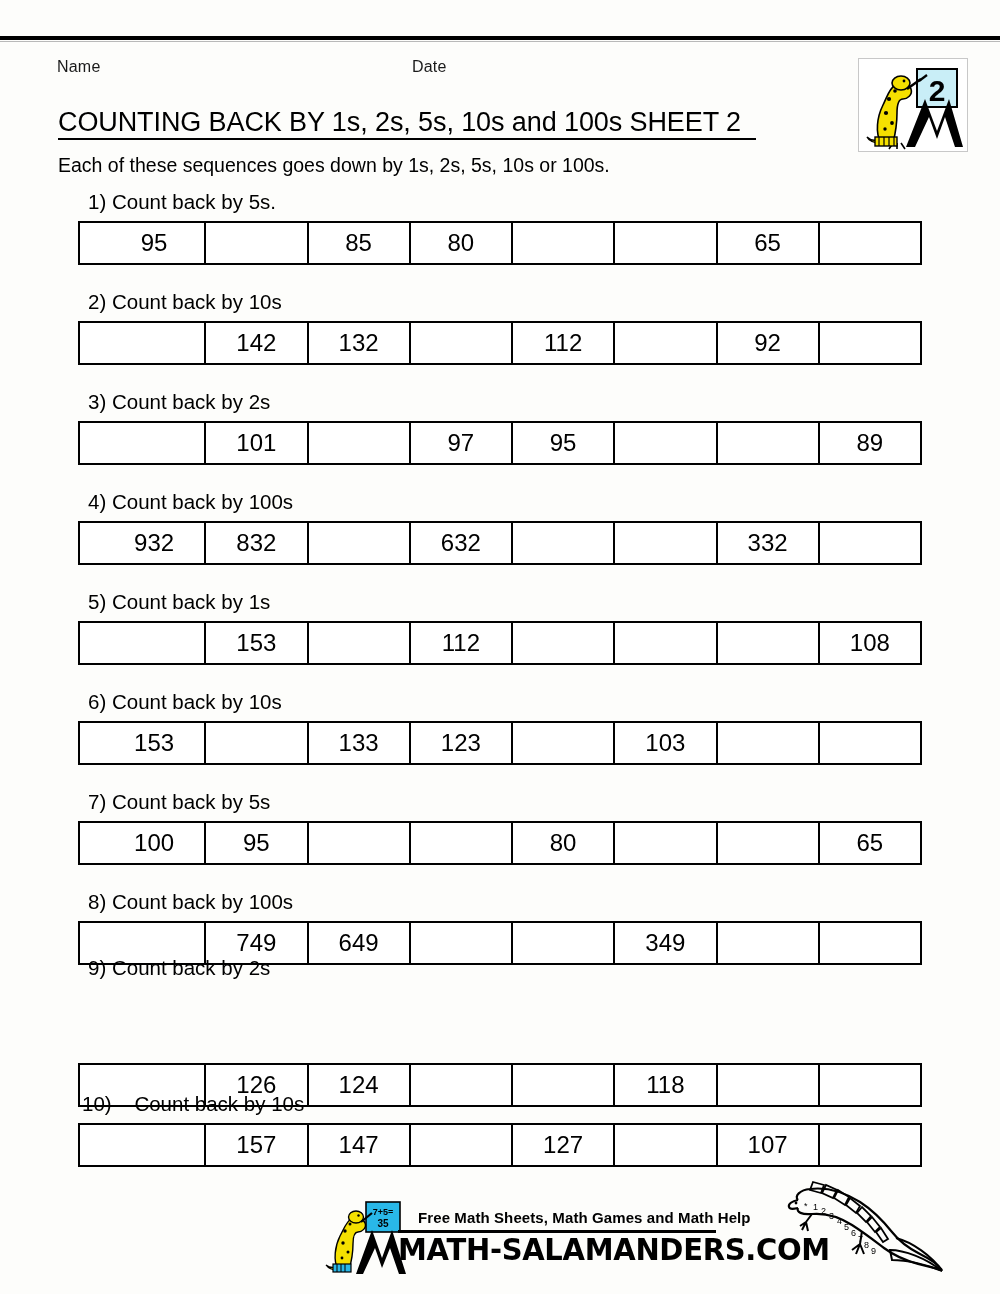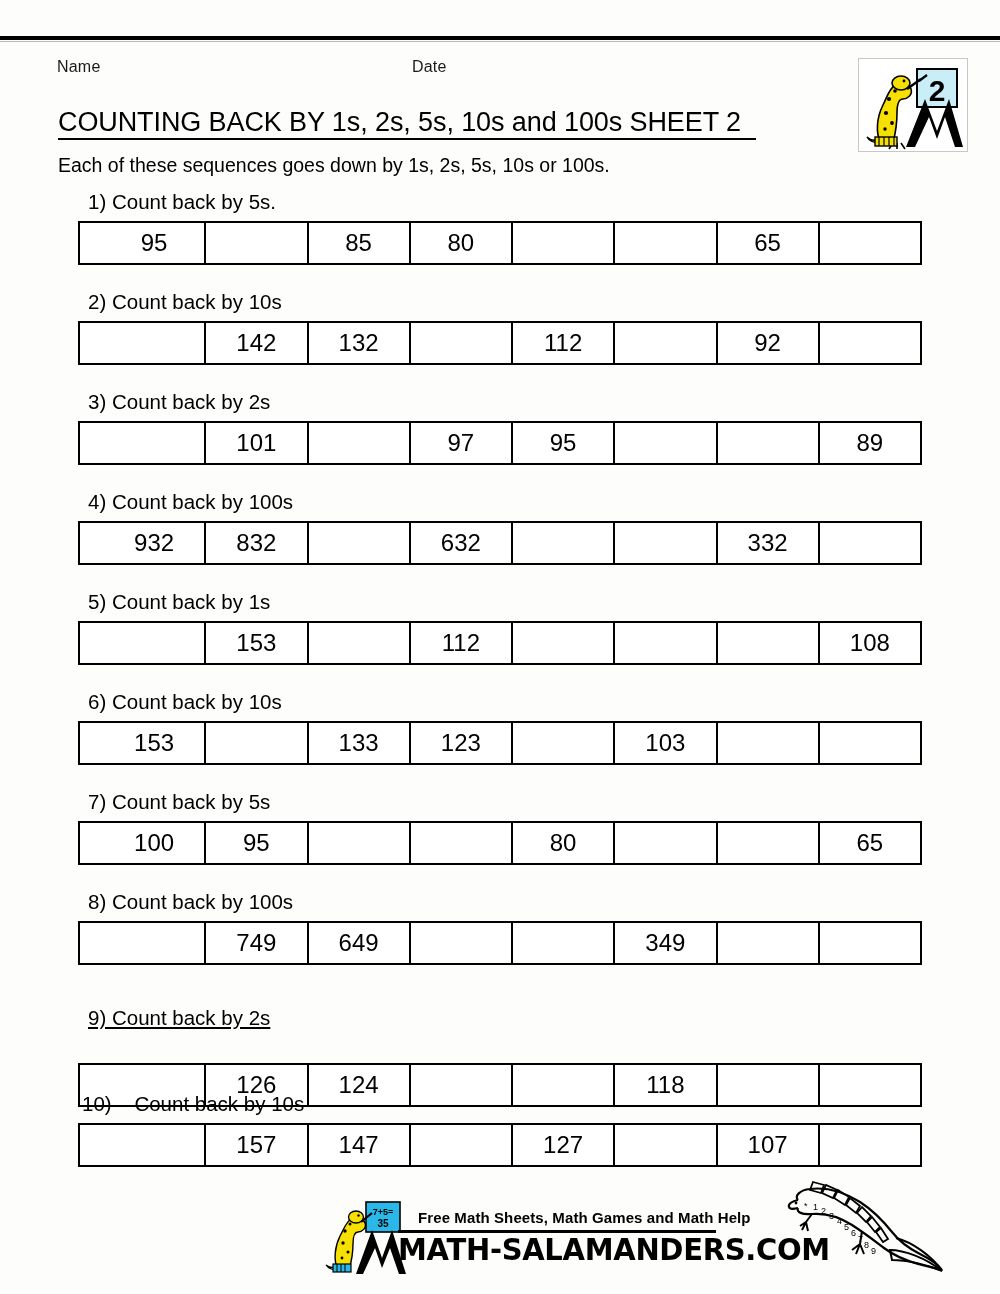--- a/index.html
+++ b/index.html
@@ -296,21 +296,21 @@
       <div class="grid" style="top: 921px;">
         <div class="cell"></div>
         <div class="cell">749</div>
         <div class="cell">649</div>
         <div class="cell"></div>
         <div class="cell"></div>
         <div class="cell">349</div>
         <div class="cell"></div>
         <div class="cell"></div>
       </div>
-      <div class="q-label" style="left: 88px; top: 1006px; text-decoration: underline;">9) Count back by 2s</div>
+      <div class="q-label" style="left: 88px; top: 956px;">9) Count back by 2s</div>
       <div class="grid" style="top: 1021px; margin-top: 42px;">
         <div class="cell"></div>
         <div class="cell">126</div>
         <div class="cell">124</div>
         <div class="cell"></div>
         <div class="cell"></div>
         <div class="cell">118</div>
         <div class="cell"></div>
         <div class="cell"></div>
       </div>

